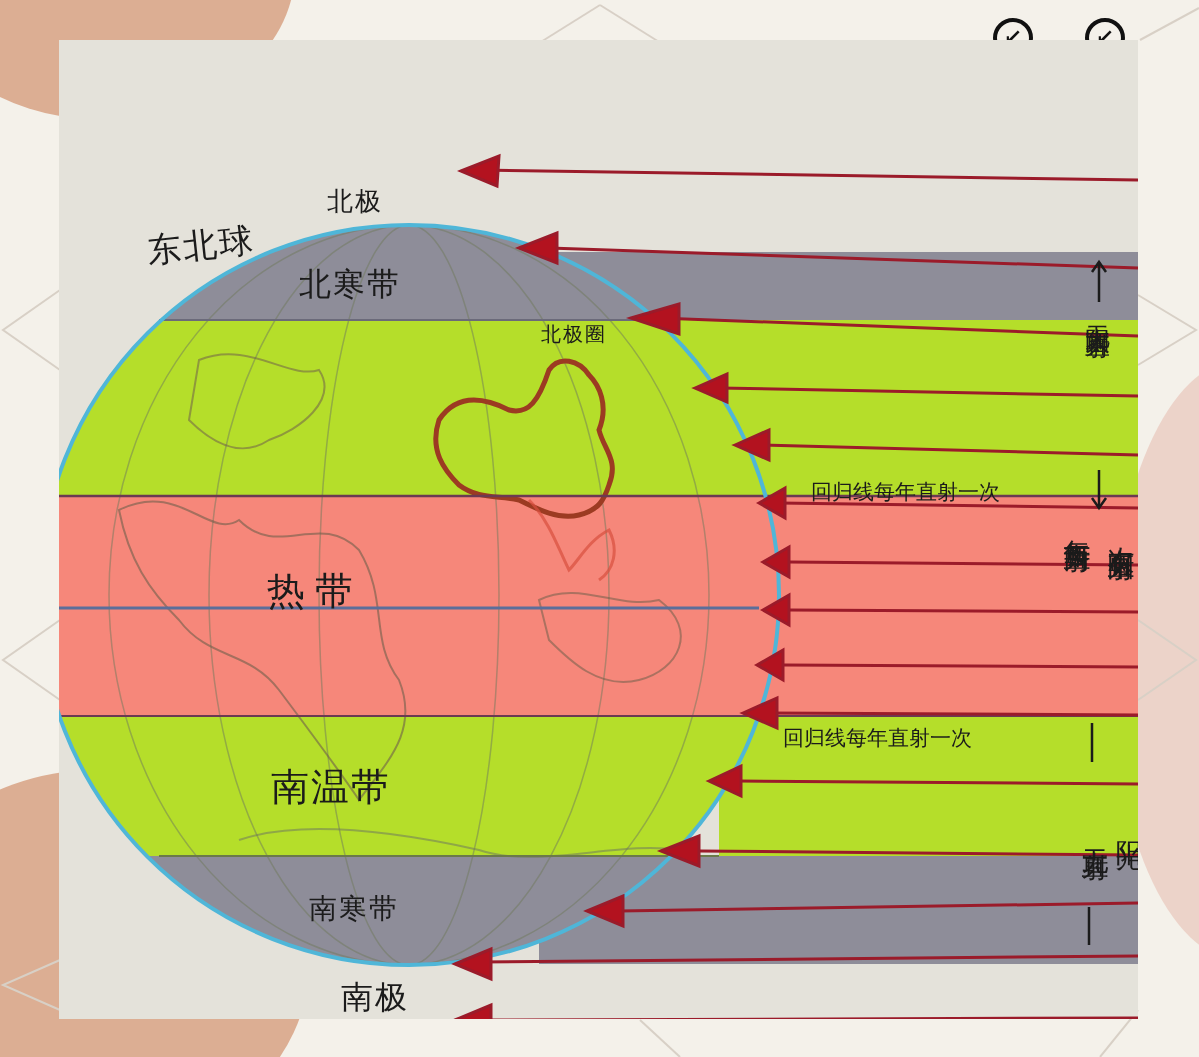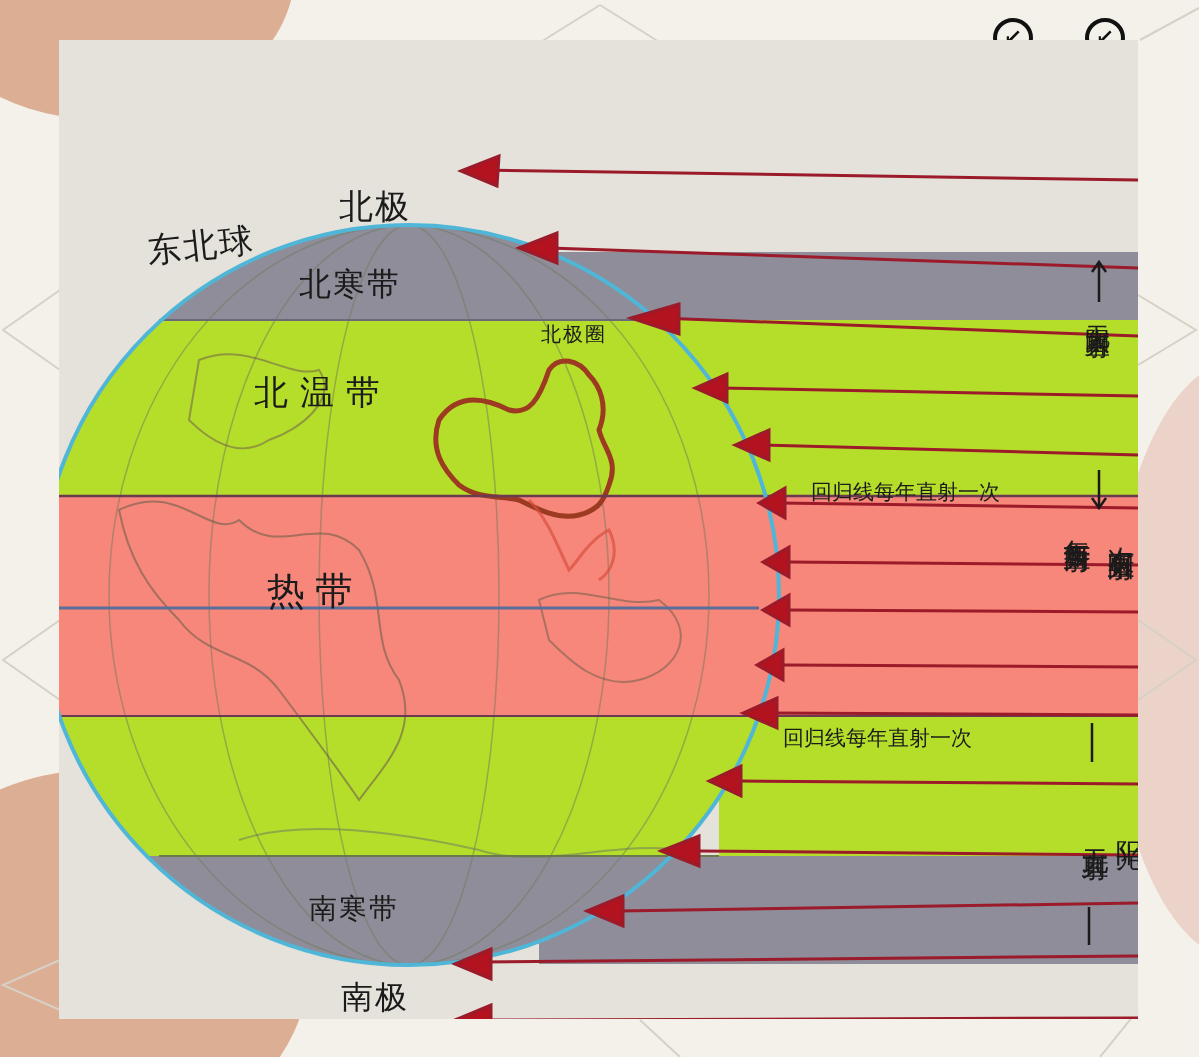--- a/index.html
+++ b/index.html
@@ -137,25 +137,25 @@
       <line x1="1040" y1="222" x2="1040" y2="262"></line>
       <polyline points="1033,232 1040,222 1047,232"></polyline>
       <line x1="1040" y1="430" x2="1040" y2="468"></line>
       <polyline points="1033,458 1040,468 1047,458"></polyline>
       <line x1="1033" y1="683" x2="1033" y2="722"></line>
       <line x1="1030" y1="867" x2="1030" y2="905"></line>
     </g>
   </svg>
 
   <div class="label" style="left:88px; top:183px; font-size:34px; transform:rotate(-6deg);">东北球</div>
-  <div class="label" style="left:280px; top:144px; font-size:34px;">北极</div>
+  <div class="label" style="left:268px; top:144px; font-size:26px;">北极</div>
   <div class="label" style="left:240px; top:223px; font-size:32px;font-family:Liberation Mono, monospace;">北寒带</div>
   <div class="label" style="left:482px; top:281px; font-size:20px;">北极圈</div>
-  <div class="label" style="left:195px; top:330px; font-size:34px; letter-spacing:12px;">北温带</div>
   <div class="label" style="left:208px; top:526px; font-size:38px; letter-spacing:10px;text-align:center;">热带</div>
+  <div class="label" style="left:212px; top:722px; font-size:38px;">南温带</div>
   <div class="label" style="left:250px; top:850px; font-size:28px;">南寒带</div>
   <div class="label" style="left:282px; top:936px; font-size:32px;">南极</div>
 
   <div class="label" style="left:752px; top:438px; font-size:21px; letter-spacing:0;">回归线每年直射一次</div>
   <div class="label" style="left:724px; top:684px; font-size:21px; letter-spacing:0;">回归线每年直射一次</div>
 
   <div class="vlabel" style="left:1022px; top:266px; font-size:25px;">无太阳直射</div>
   <div class="vlabel" style="left:1000px; top:478px; font-size:27px;">每年直射两</div>
   <div class="vlabel" style="left:1044px; top:486px; font-size:27px;">次有直射阳</div>
   <div class="vlabel" style="left:1018px; top:788px; font-size:27px;">无直射</div>

